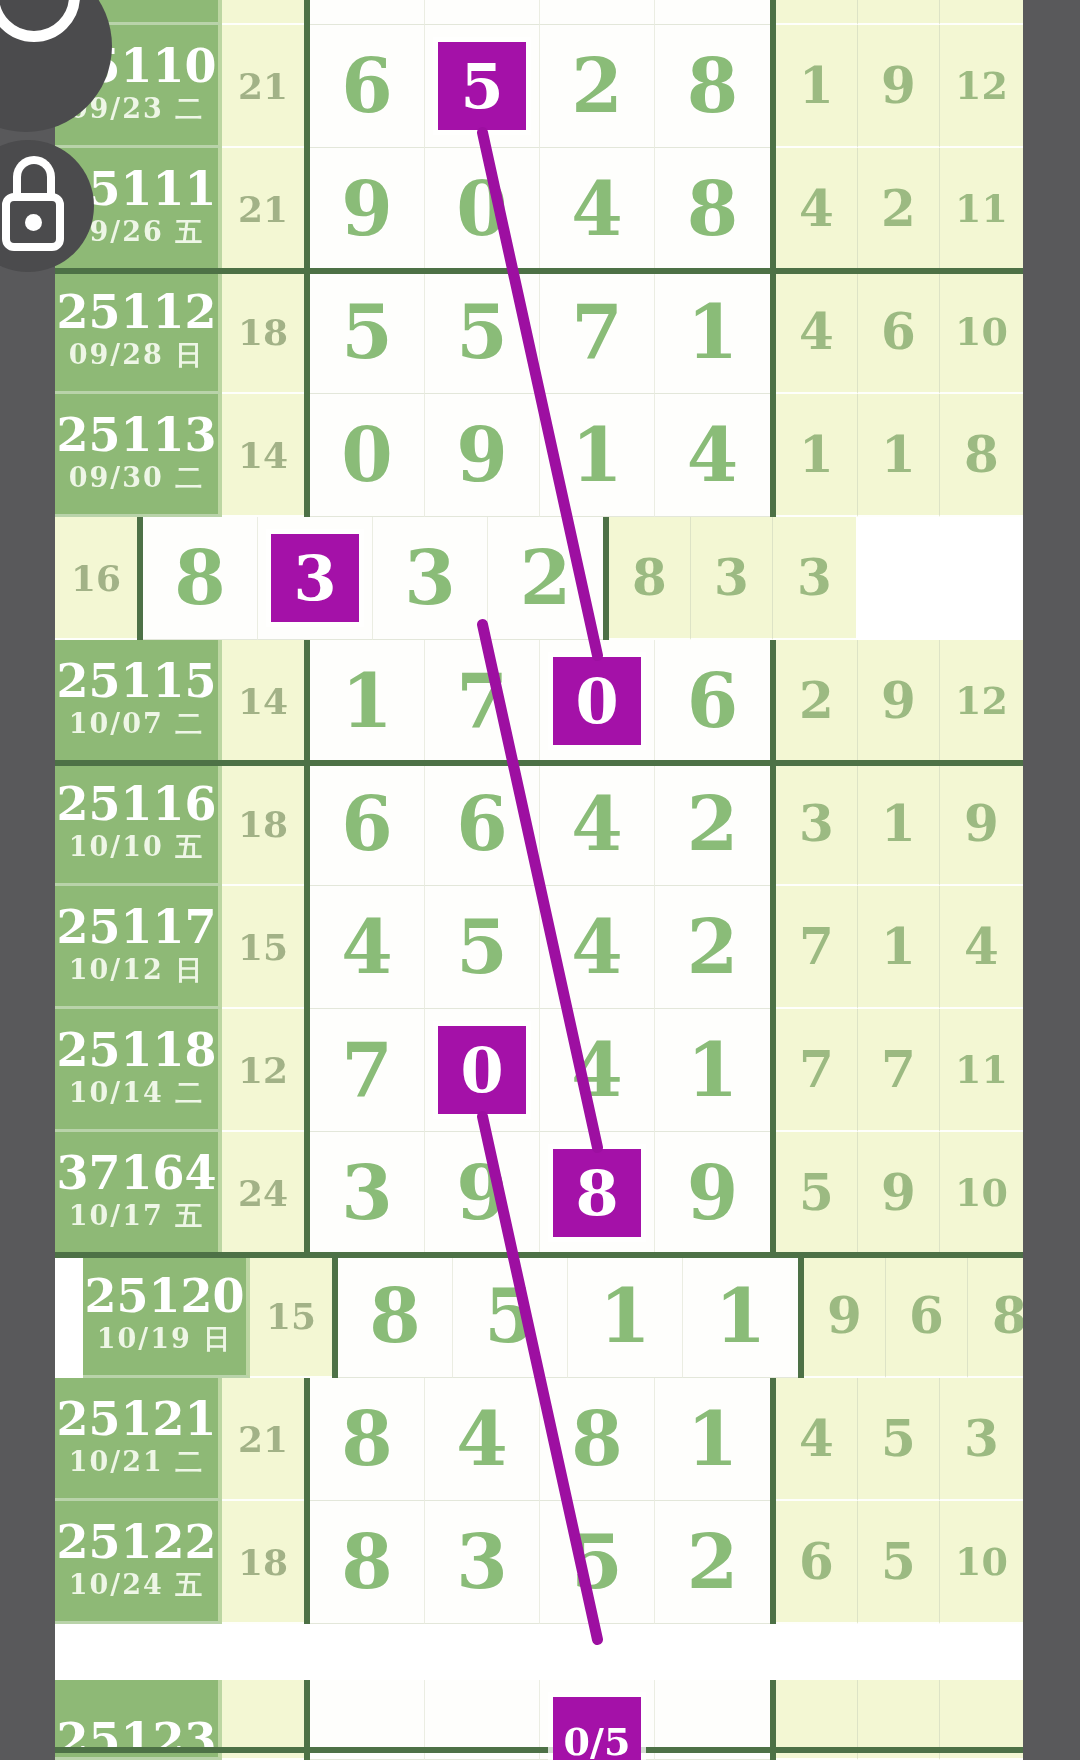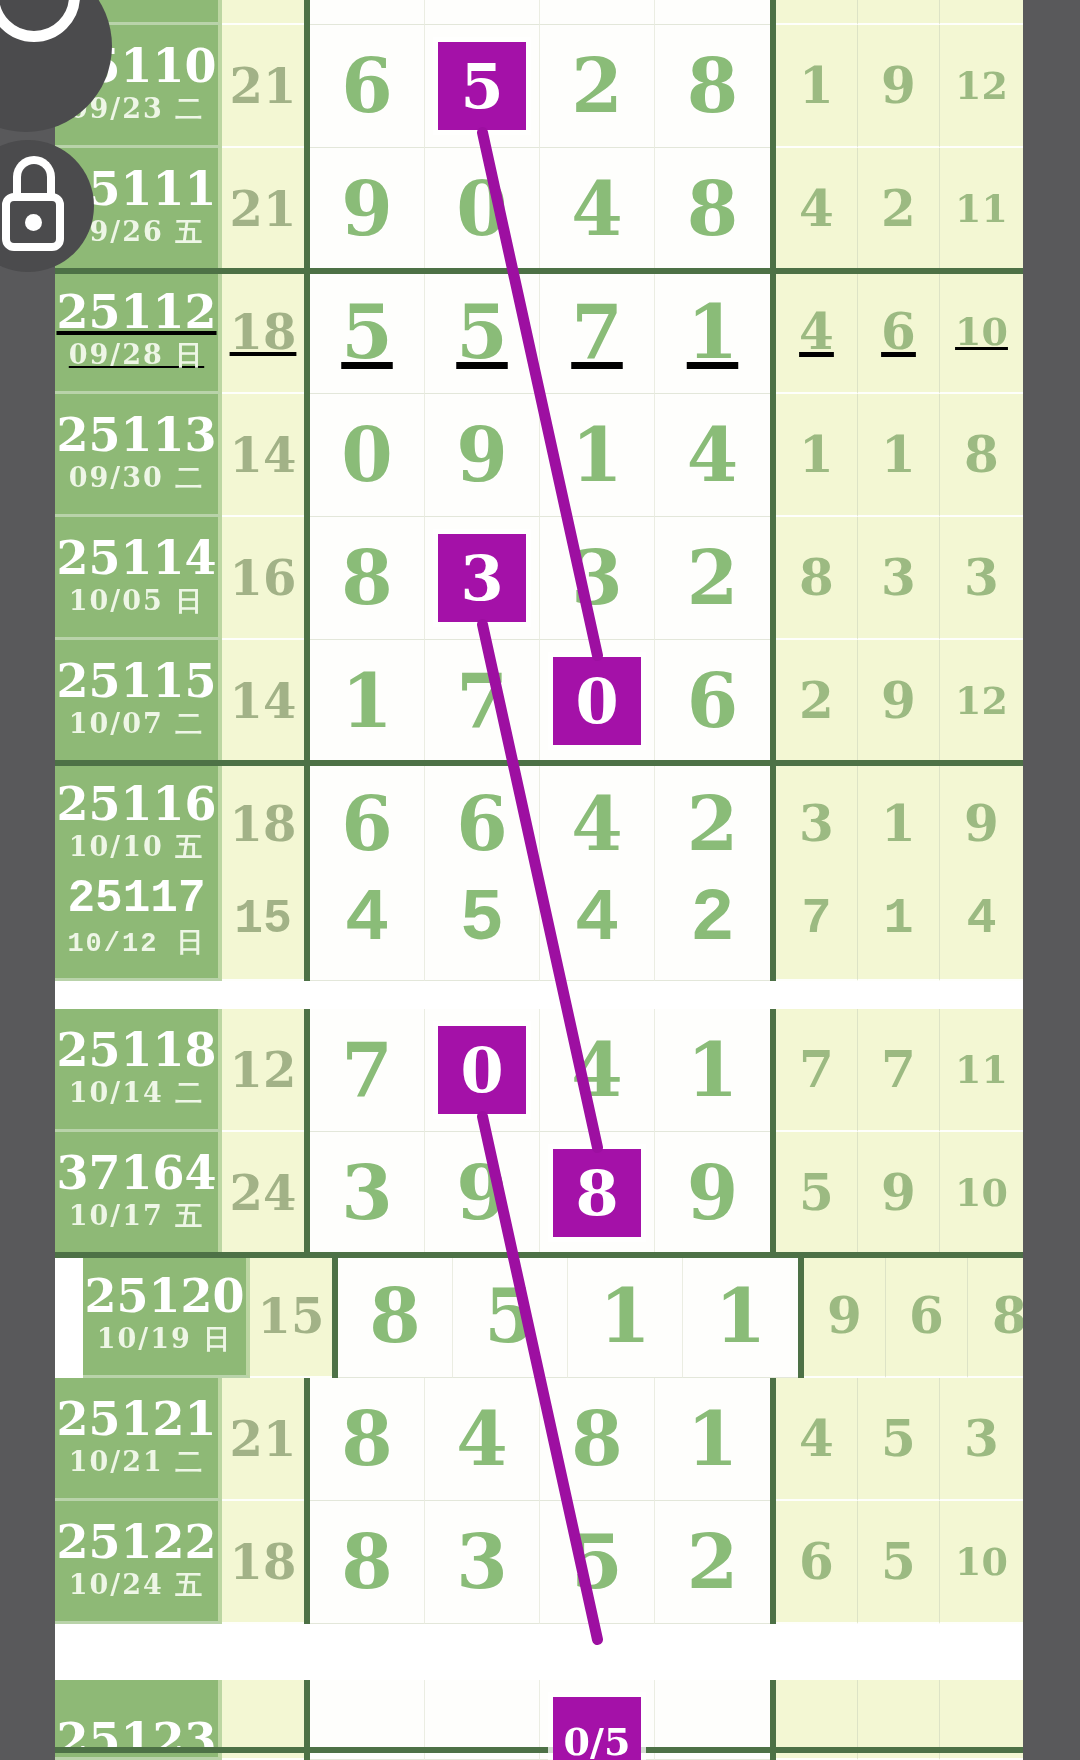--- a/index.html
+++ b/index.html
@@ -22,21 +22,21 @@
   .lock .dot{position:absolute;left:50%;top:50%;width:17px;height:17px;margin:-8px 0 0 -8px;
              background:#fff;border-radius:50%;}
   
   #table{position:absolute;left:55px;top:0;width:968px;height:1760px;z-index:1;}
   .row{position:absolute;left:0;width:968px;height:123px;display:flex;}
   .cell{box-sizing:border-box;display:flex;align-items:center;justify-content:center;}
   .label{width:167px;background:#8eb976;flex-direction:column;
          border-right:4px solid #bcd6a2;border-bottom:3px solid rgba(255,255,255,.38);}
   .issue{color:#ffffff;font-size:46px;font-weight:bold;line-height:1.02;}
   .date{color:#eef6e6;font-size:27px;font-weight:bold;letter-spacing:2px;margin-top:1px;}
-  .sum{width:82px;background:#f3f7d3;color:#a2b287;font-size:48px;font-weight:bold;
+  .sum{width:82px;background:#f3f7d3;color:#a2b287;font-size:36px;font-weight:bold;
        border-bottom:2px solid rgba(255,255,255,.9);}
   .vb{width:6px;background:#4d7146;}
   .main{width:115px;background:#fefefc;color:#8abc78;font-size:74px;font-weight:bold;
         border-bottom:1px solid #e3e7da;border-right:1px solid #ebede2;}
   .main.last{border-right:none;}
   .rcol{width:82px;background:#f3f7d3;color:#9cba82;font-size:50px;font-weight:bold;
         border-bottom:2px solid rgba(255,255,255,.9);border-right:1px solid #dde3c6;}
   .rcol.w3{width:83px;border-right:none;}
   .rcol.small{font-size:38px;}
   .hl-box{width:88px;height:88px;background:#a411a8;color:#fff;display:flex;align-items:center;
@@ -106,21 +106,21 @@
         </div>
         <div class="cell main last">
           <span>8</span>
         </div>
         <div class="cell vb"></div>
         <div class="cell rcol">4</div>
         <div class="cell rcol">2</div>
         <div class="cell rcol w3 small">11</div>
       </div>
       <div class="groupline" style="top: 268px;"></div>
-      <div class="row" style="top: 271px; height: 123px; text-decoration: underline;">
+      <div class="row" style="top: 271px; height: 123px;">
         <div class="cell label">
           <div class="issue">25112</div>
           <div class="date">09/28 日</div>
         </div>
         <div class="cell sum">18</div>
         <div class="cell vb"></div>
         <div class="cell main">
           <span>5</span>
         </div>
         <div class="cell main">
@@ -155,24 +155,20 @@
         </div>
         <div class="cell main last">
           <span>4</span>
         </div>
         <div class="cell vb"></div>
         <div class="cell rcol">1</div>
         <div class="cell rcol">1</div>
         <div class="cell rcol w3">8</div>
       </div>
       <div class="row" style="top: 517px; height: 123px;">
-        <div class="cell label">
-          <div class="issue">25114</div>
-          <div class="date">10/05 日</div>
-        </div>
         <div class="cell sum">16</div>
         <div class="cell vb"></div>
         <div class="cell main">
           <span>8</span>
         </div>
         <div class="cell main">
           <span class="hl-box">3</span>
         </div>
         <div class="cell main">
           <span>3</span>
@@ -227,21 +223,21 @@
           <span>4</span>
         </div>
         <div class="cell main last">
           <span>2</span>
         </div>
         <div class="cell vb"></div>
         <div class="cell rcol">3</div>
         <div class="cell rcol">1</div>
         <div class="cell rcol w3">9</div>
       </div>
-      <div class="row" style="top: 858px; height: 123px; font-family: Liberation Mono, monospace;">
+      <div class="row" style="top: 886px; height: 123px;">
         <div class="cell label">
           <div class="issue">25117</div>
           <div class="date">10/12 日</div>
         </div>
         <div class="cell sum">15</div>
         <div class="cell vb"></div>
         <div class="cell main">
           <span>4</span>
         </div>
         <div class="cell main">

